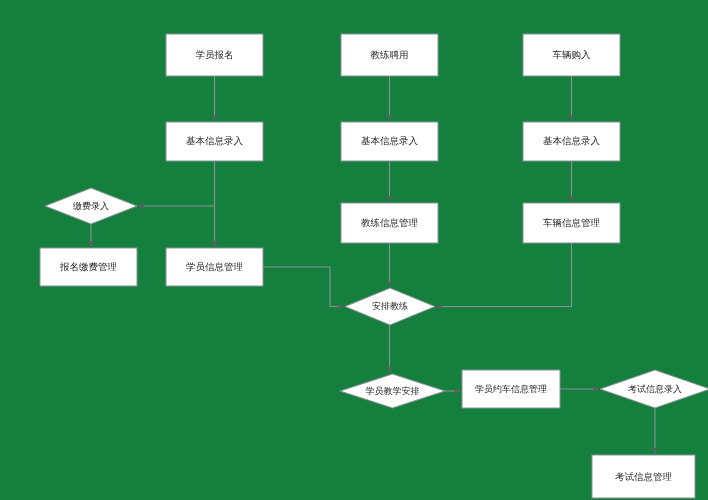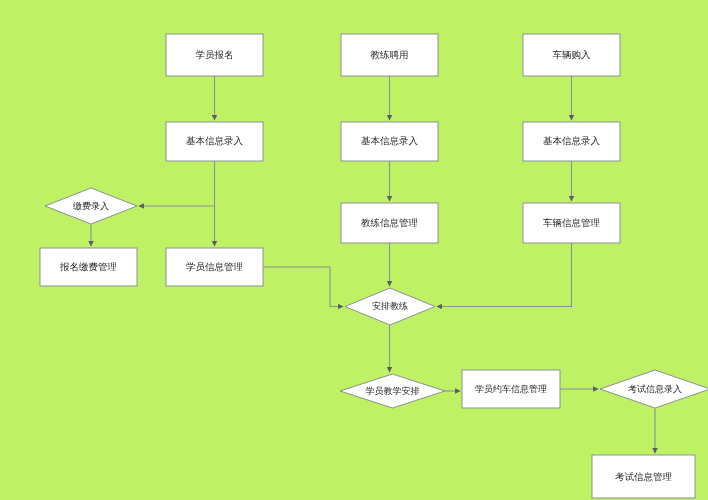--- a/index.html
+++ b/index.html
@@ -10,21 +10,21 @@
   body {
     width: 708px;
     height: 500px;
     font-family: "DejaVu Sans", "Liberation Sans", sans-serif;
     overflow: hidden;
   }
   #flow-root {
     position: relative;
     width: 708px;
     height: 500px;
-    background: #bef264;
+    background: #15803d;
   }
   svg#flow-svg {
     position: absolute;
     top: 0;
     left: 0;
     width: 708px;
     height: 500px;
     display: block;
   }
   .node-shape {

